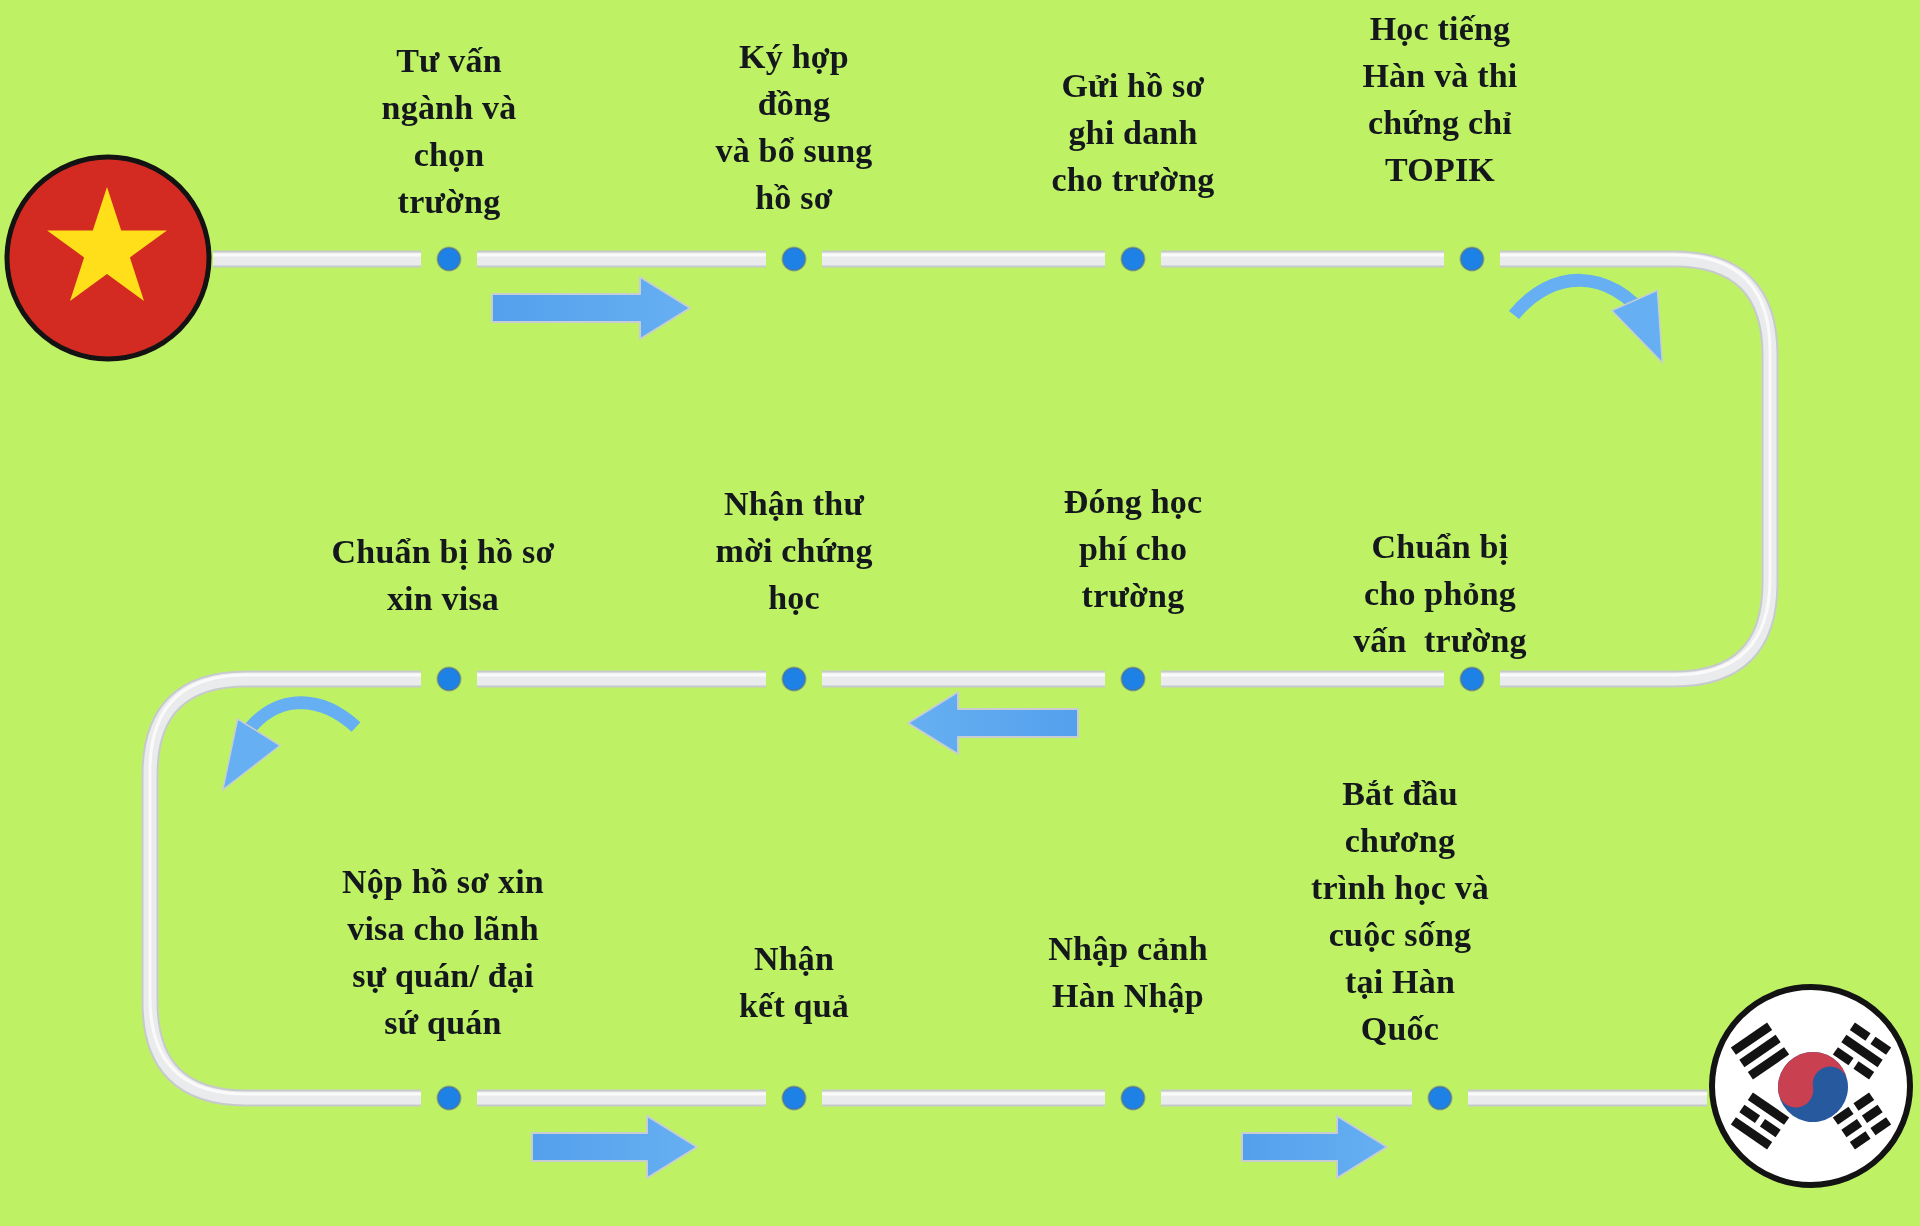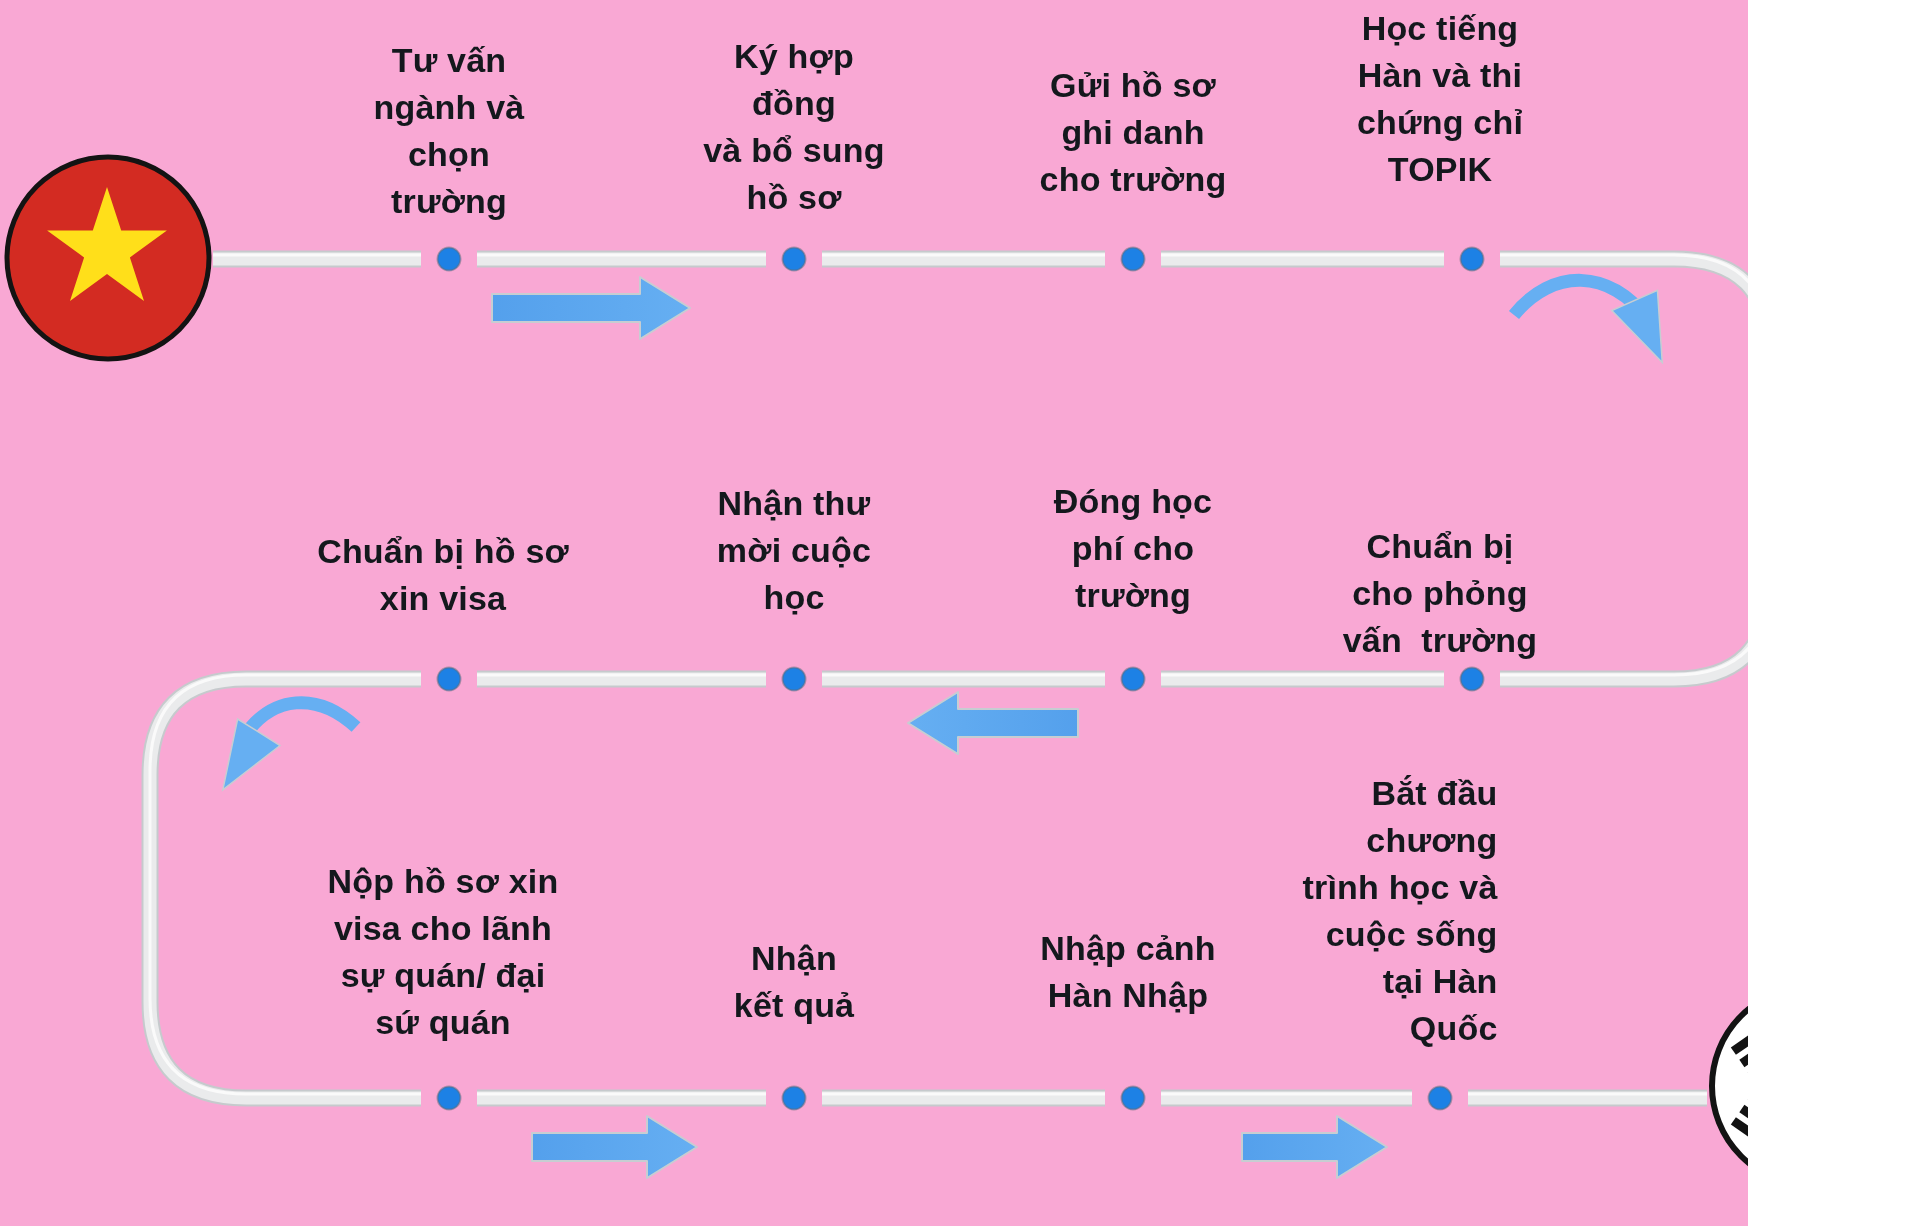--- a/index.html
+++ b/index.html
@@ -1,19 +1,19 @@
 <!DOCTYPE html>
 <html><head>
 <meta charset="utf-8">
 <style>
   html,body { margin:0; padding:0; background:#ffffff; }
   .canvas {
-    position:relative; width:1748px; height:1226px;
-    background:#f9a8d4; overflow:hidden;
-    font-family:Liberation Sans, sans-serif;
+    position:relative; width:1920px; height:1226px;
+    background:#bef264; overflow:hidden;
+    font-family:Liberation Serif, serif;
   }
   #diagram-svg { position:absolute; left:0; top:0; }
   .step-label {
     position:absolute; transform:translateX(-50%);
     text-align:center; font-weight:700; font-size:34px; line-height:47px;
     color:#14181d; letter-spacing:0.2px;
   }
   .step-label div { white-space:pre; }
 </style>
 </head>
@@ -161,42 +161,42 @@
         <div>cho phỏng</div>
         <div>vấn  trường</div>
       </div>
       <div class="step-label" style="left: 1133px; top: 478px;">
         <div>Đóng học</div>
         <div>phí cho</div>
         <div>trường</div>
       </div>
       <div class="step-label" style="left: 794px; top: 480px;">
         <div>Nhận thư</div>
-        <div>mời cuộc</div>
+        <div>mời chứng</div>
         <div>học</div>
       </div>
       <div class="step-label" style="left: 443px; top: 528px;">
         <div>Chuẩn bị hồ sơ</div>
         <div>xin visa</div>
       </div>
       <div class="step-label" style="left: 443px; top: 858px;">
         <div>Nộp hồ sơ xin</div>
         <div>visa cho lãnh</div>
         <div>sự quán/ đại</div>
         <div>sứ quán</div>
       </div>
       <div class="step-label" style="left: 794px; top: 925px; margin-top: 10px;">
         <div>Nhận</div>
         <div>kết quả</div>
       </div>
       <div class="step-label" style="left: 1128px; top: 925px;">
         <div>Nhập cảnh</div>
         <div>Hàn Nhập</div>
       </div>
-      <div class="step-label" style="left: 1400px; top: 770px; text-align: right;">
+      <div class="step-label" style="left: 1400px; top: 770px;">
         <div>Bắt đầu</div>
         <div>chương</div>
         <div>trình học và</div>
         <div>cuộc sống</div>
         <div>tại Hàn</div>
         <div>Quốc</div>
       </div>
     </div>
 </div>
 

